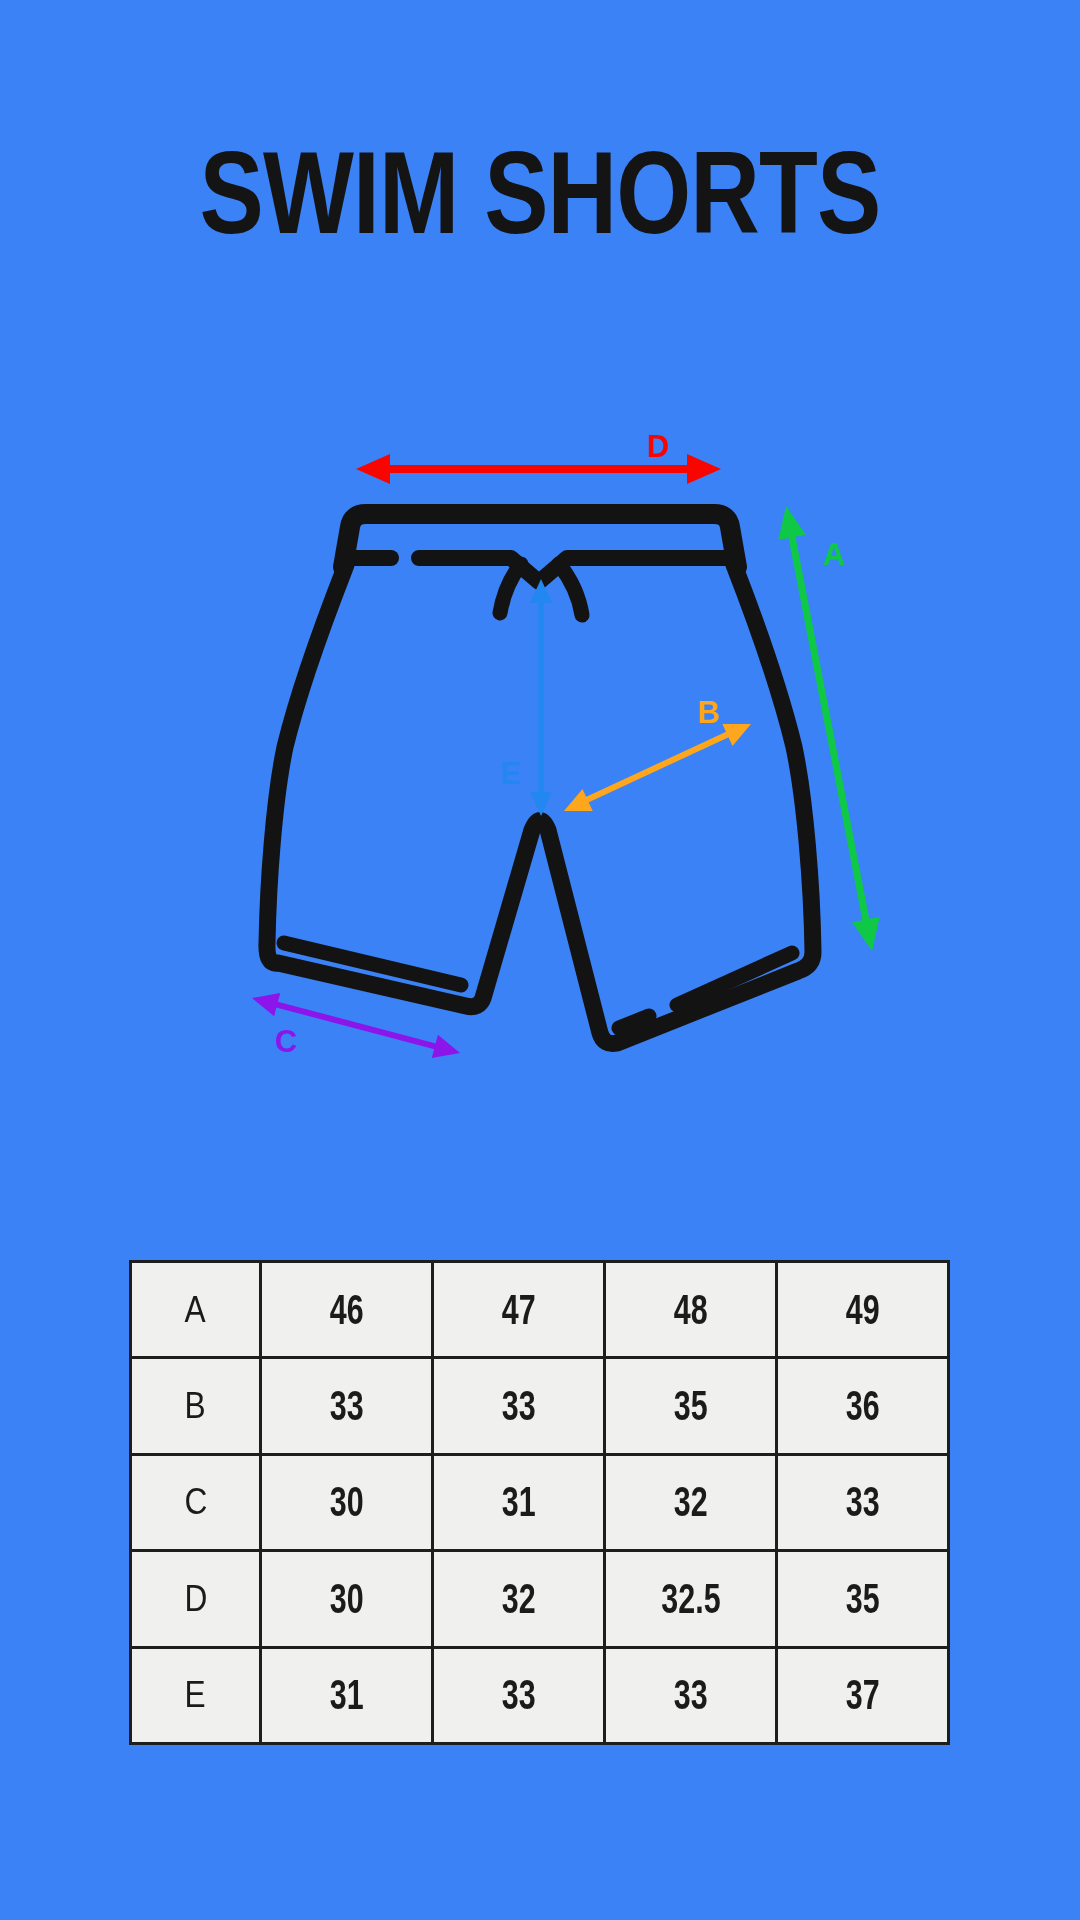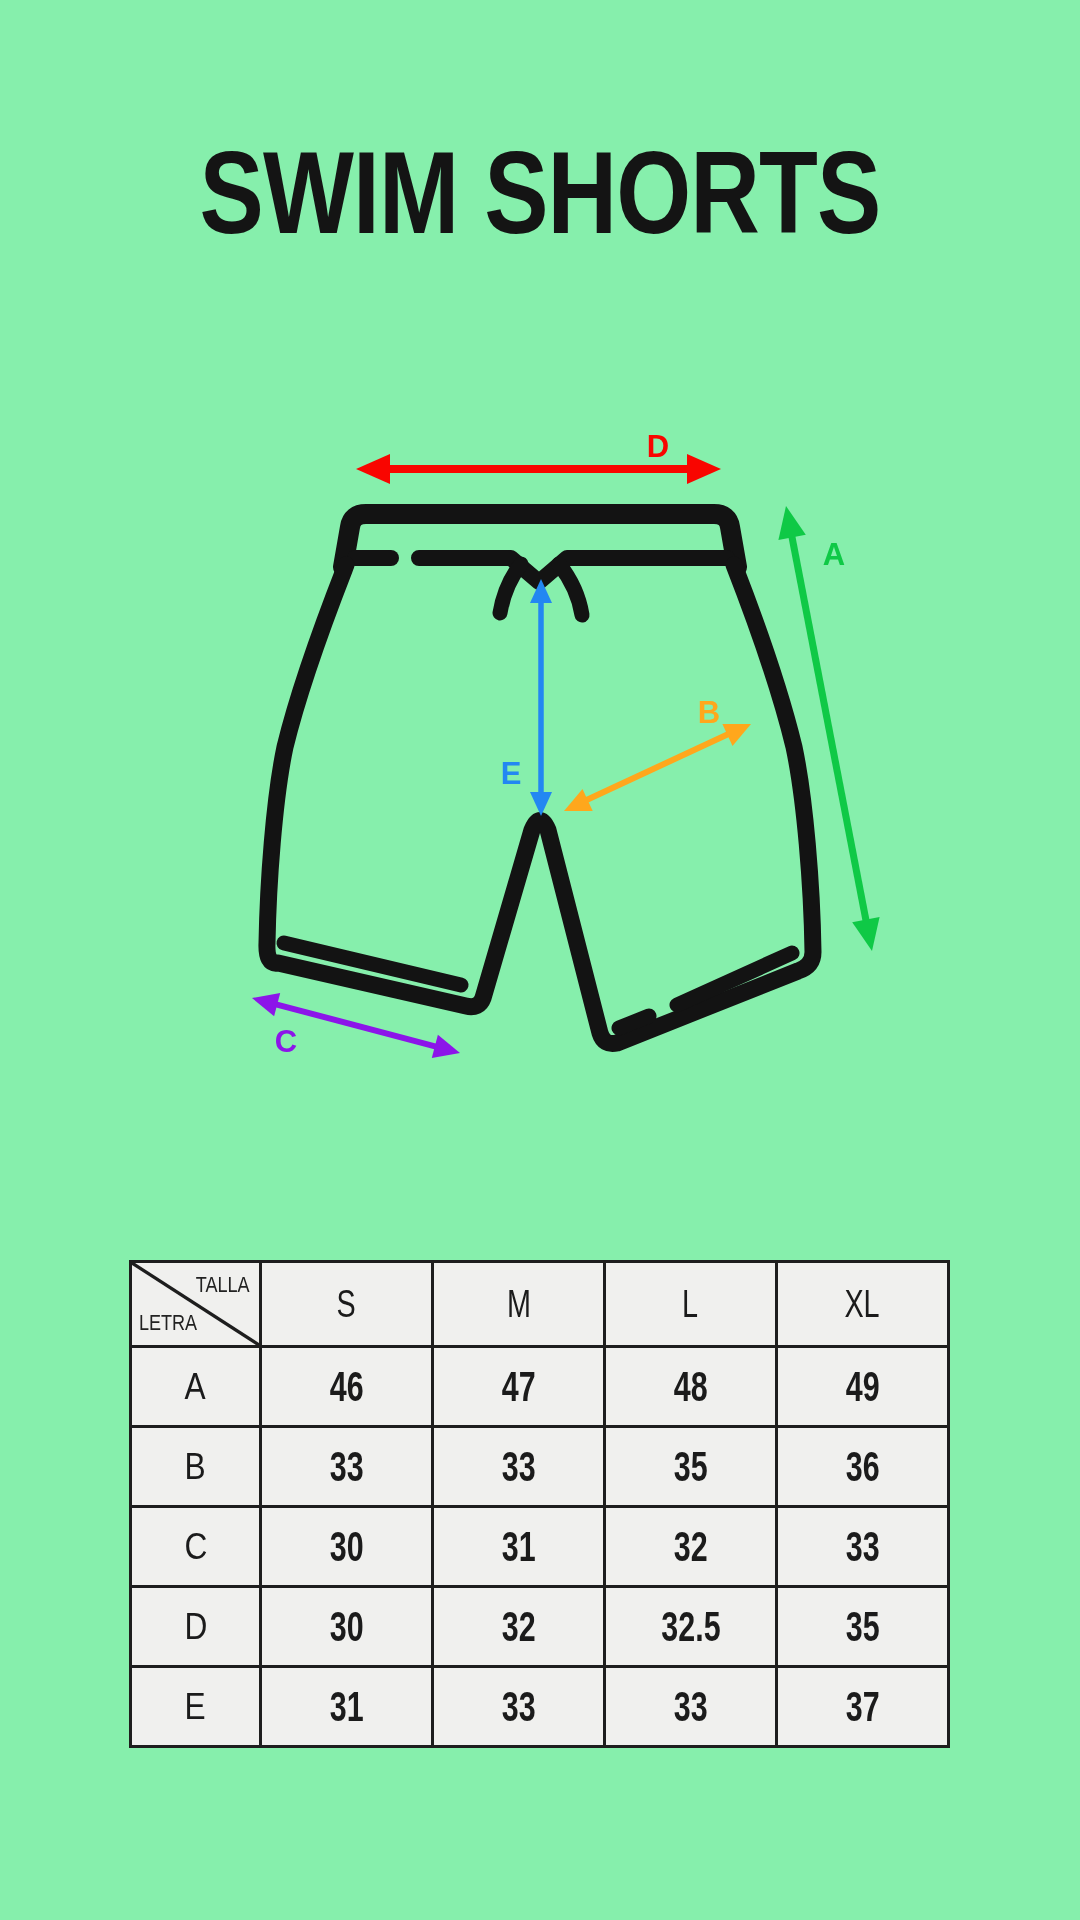--- a/index.html
+++ b/index.html
@@ -1,17 +1,17 @@
 <!DOCTYPE html>
 <html><head>
 <meta charset="utf-8">
 <style>
   html,body{margin:0;padding:0;}
   body{width:1080px;height:1920px;background:#f0f0ee;font-family:"Liberation Sans",sans-serif;color:#161616;}
-  #stage{position:relative;width:1080px;height:1920px;overflow:hidden;background:#86efac;}
+  #stage{position:relative;width:1080px;height:1920px;overflow:hidden;background:#3b82f6;}
 
   
   .title{
     position:absolute;left:0;top:126px;width:1080px;text-align:center;
     font-size:112px;font-weight:700;letter-spacing:-1px;color:#141414;
     transform:scale(0.86,1.04);transform-origin:50% 0;white-space:nowrap;
   }
 
   
   .diagram{position:absolute;left:180px;top:415px;width:720px;height:665px;}
@@ -122,33 +122,20 @@
 
   <table class="sizes">
     <colgroup>
       <col class="c-letter">
         <col class="c-size">
         <col class="c-size">
         <col class="c-size">
         <col class="c-size">
     </colgroup>
     <tbody>
-        <tr class="hdr">
-      <th class="corner">
-        <svg viewBox="0 0 130 85" preserveAspectRatio="none">
-          <line x1="0" y1="0" x2="130" y2="85" stroke="#1e1e1e" stroke-width="3.4"></line>
-        </svg>
-        <span class="corner-top">TALLA</span>
-        <span class="corner-bottom">LETRA</span>
-      </th>
-      <th><span class="cnd szlabel">S</span></th>
-      <th><span class="cnd szlabel">M</span></th>
-      <th><span class="cnd szlabel">L</span></th>
-      <th><span class="cnd szlabel">XL</span></th>
-    </tr>
     <tr class="datarow">
       <th><span class="cnd letter">A</span></th>
       <td><span class="cnd num">46</span></td>
       <td><span class="cnd num">47</span></td>
       <td><span class="cnd num">48</span></td>
       <td><span class="cnd num">49</span></td>
     </tr>
     <tr class="datarow">
       <th><span class="cnd letter">B</span></th>
       <td><span class="cnd num">33</span></td>

